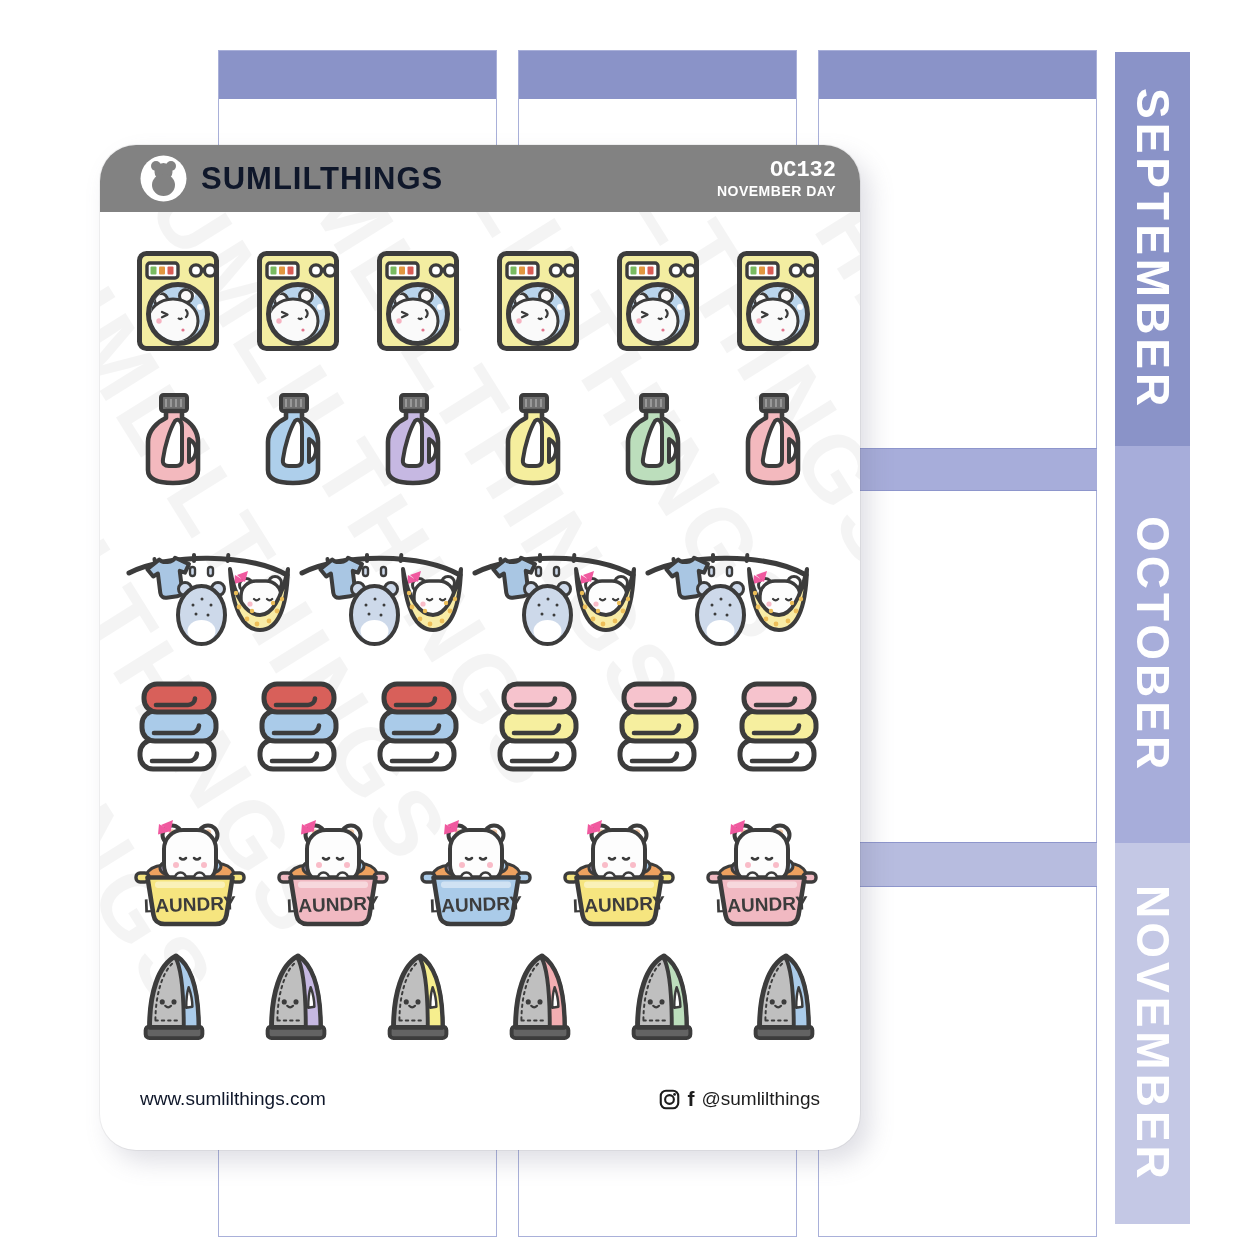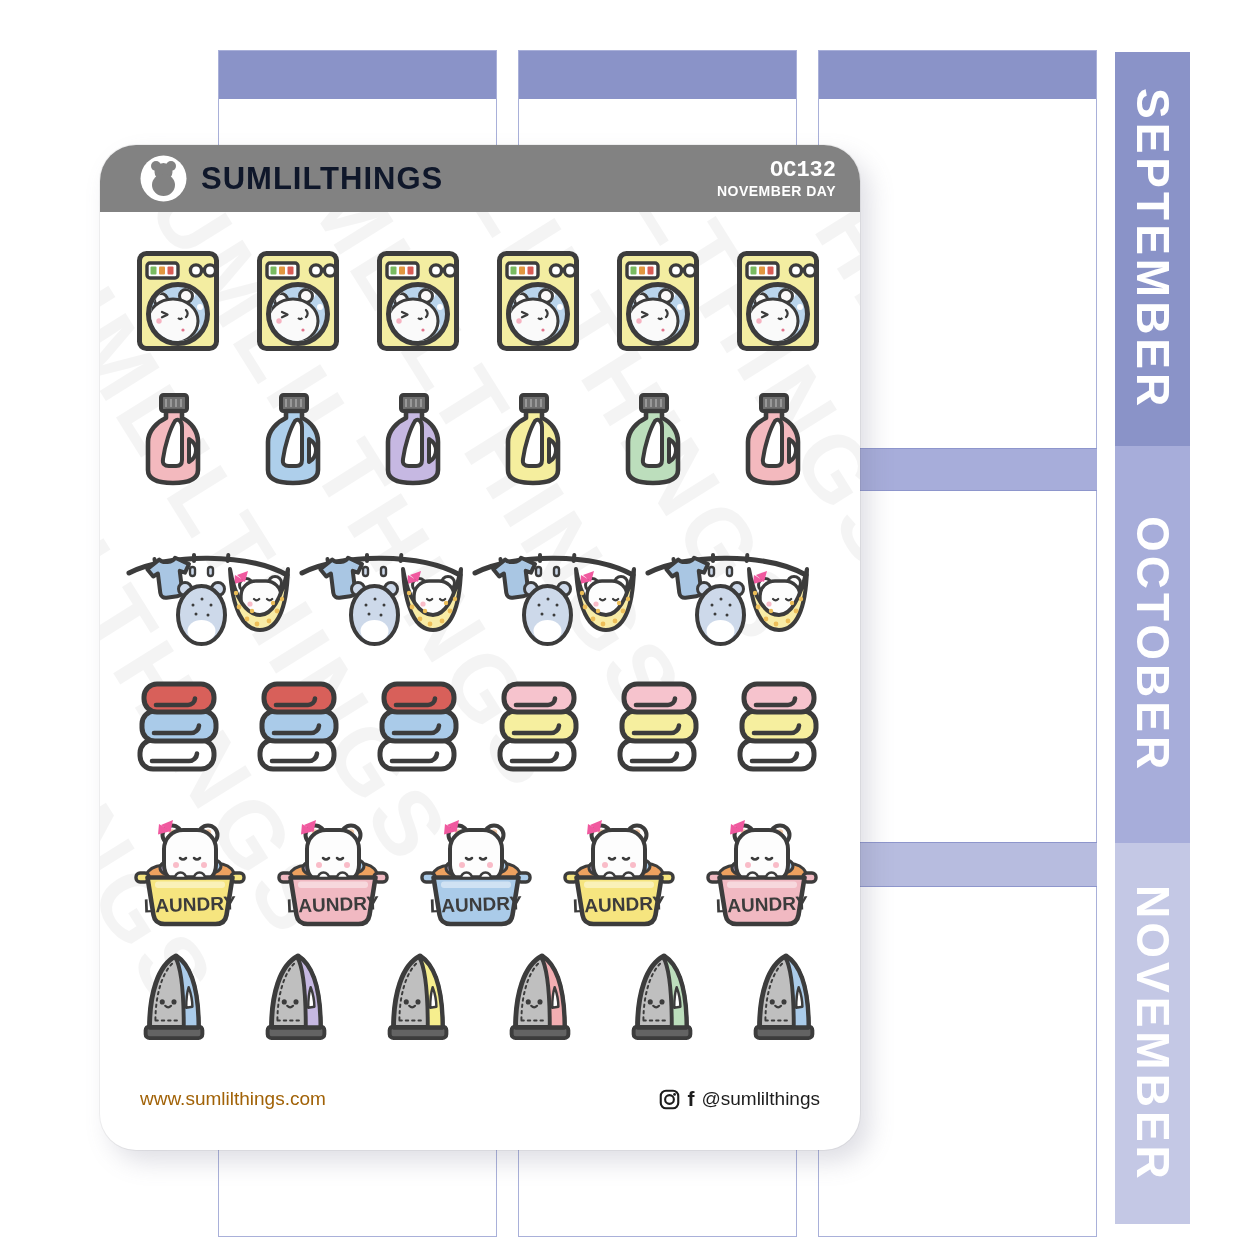--- a/index.html
+++ b/index.html
@@ -41,21 +41,21 @@
   #row-clotheslines .sticker{width:164px;height:124px;}
   #row-towels{left:33px;top:536px;gap:32px;}
   #row-towels .sticker{width:88px;height:92px;}
   #row-baskets{left:34px;top:673px;gap:31px;}
   #row-baskets .sticker{width:112px;height:112px;}
   #row-irons{left:38px;top:807px;gap:50px;}
   #row-irons .sticker{width:72px;height:90px;}
   .sticker svg{display:block;width:100%;height:100%;}
 
   #sheet-footer{position:absolute;left:40px;right:40px;top:943px;display:flex;justify-content:space-between;align-items:center;z-index:2;}
-  #website{font-size:19px;color:#a16207;font-weight:500;}
+  #website{font-size:19px;color:#0f172a;font-weight:500;}
   #social{display:flex;align-items:center;gap:7px;font-size:19px;color:#1d1d1d;font-weight:500;}
   #facebook-icon{font-weight:800;font-size:21px;line-height:1;margin-top:-2px;}
 </style>
 </head>
 <body>
 
 <div id="stage">
 
   <div class="col" id="col-1">
     <div class="col-header" style="background: rgb(138, 147, 200);"></div>

